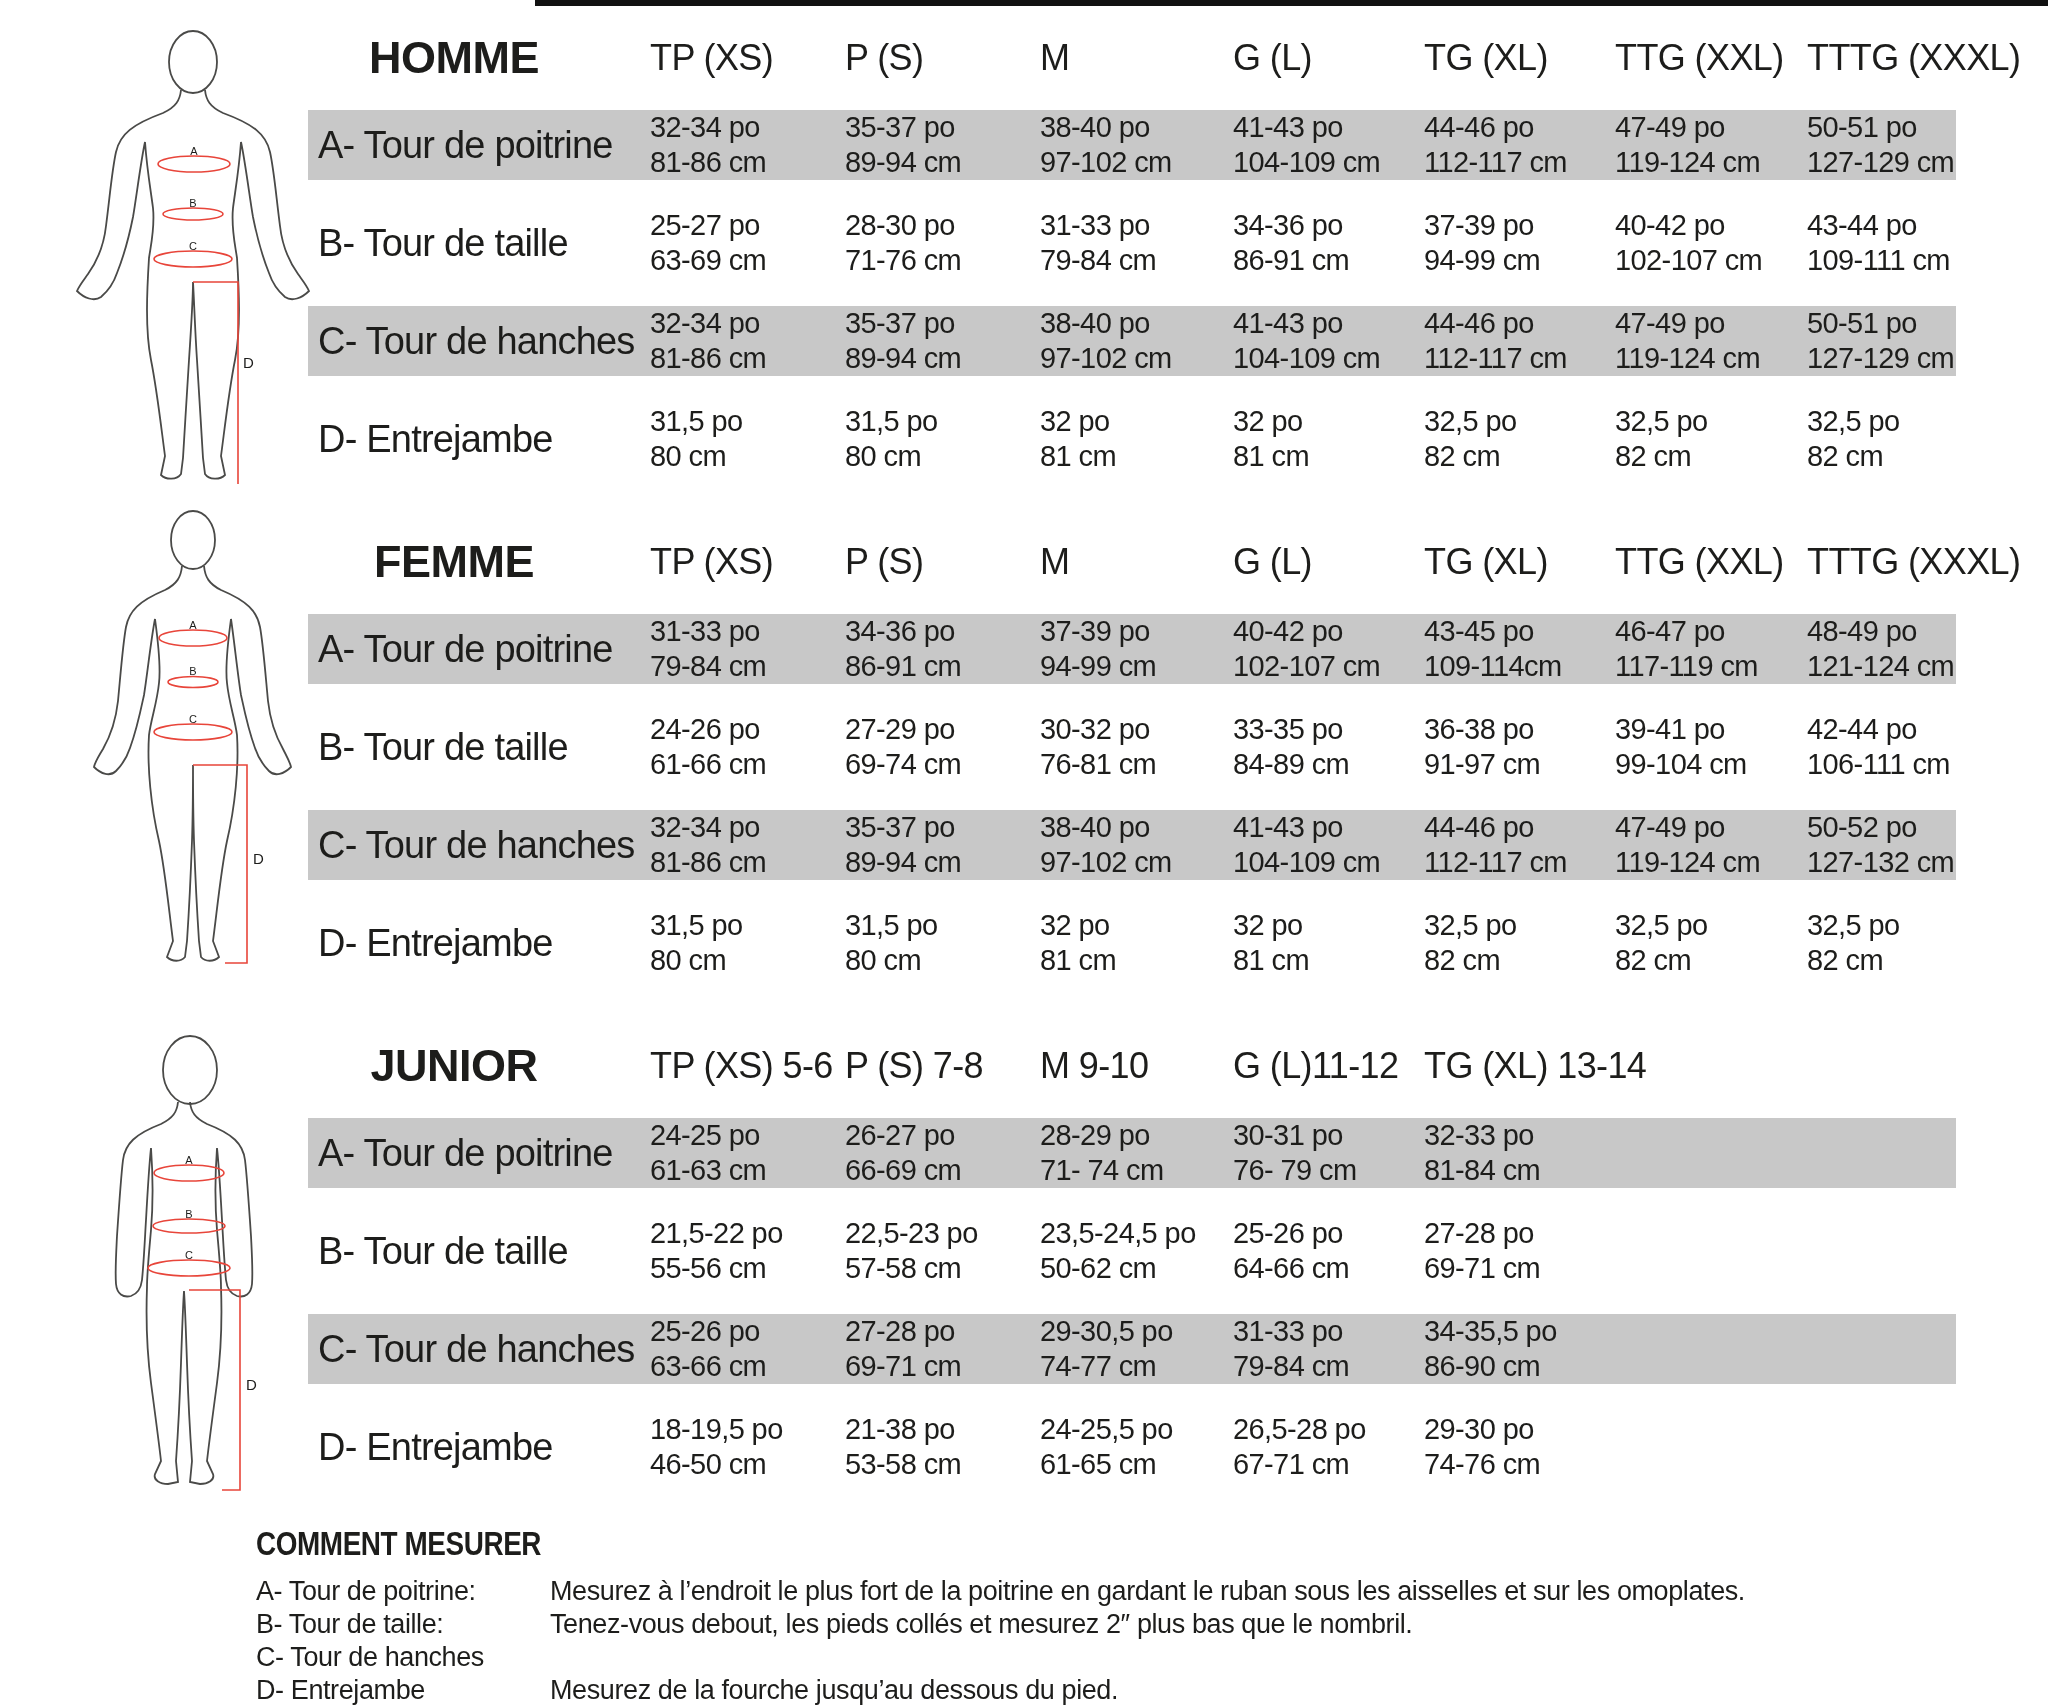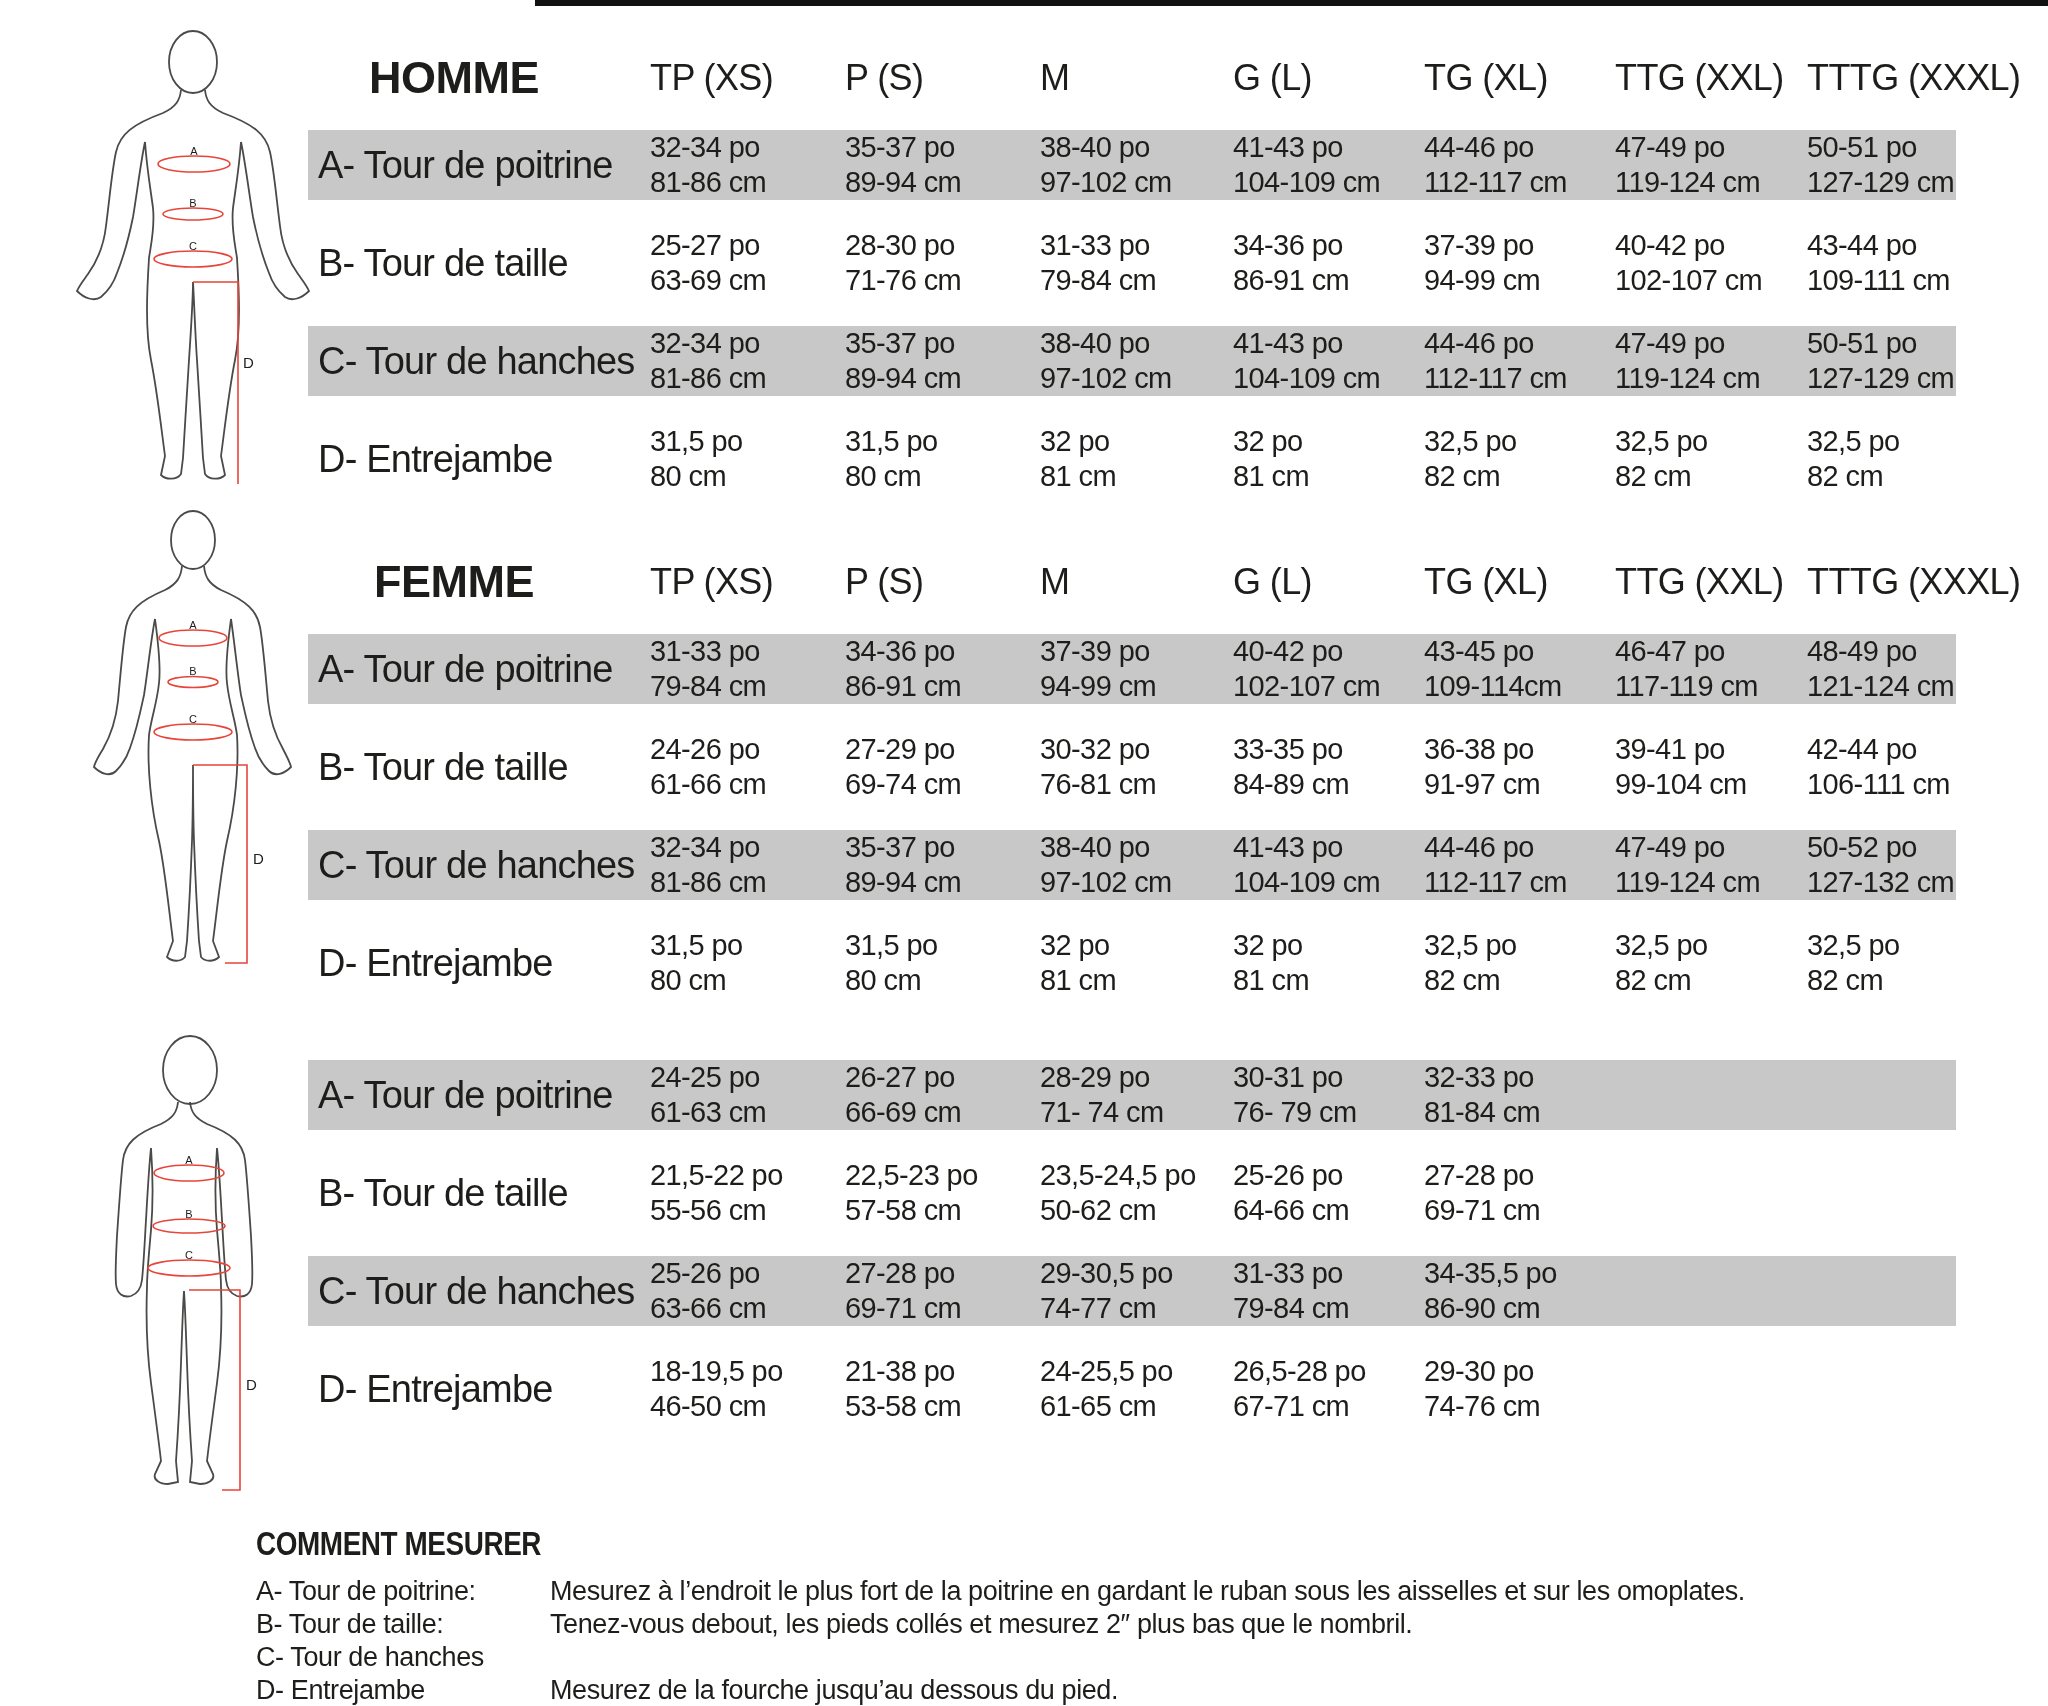--- a/index.html
+++ b/index.html
@@ -15,21 +15,21 @@
     width:2048px;height:1706px;
     background:#ffffff;
     font-family:"Liberation Sans",sans-serif;
     color:var(--text);
     overflow:hidden;
   }
   .topline{position:absolute;top:0;left:535px;right:0;height:6px;background:var(--rule);}
   .fig{position:absolute;}
   .fig text{font-family:"Liberation Sans",sans-serif;}
 
-  .tables{position:absolute;left:308px;top:52px;width:1648px;}
+  .tables{position:absolute;left:308px;top:32px;width:1648px;}
   .section{margin-bottom:62px;}
   .sec-row{
     display:grid;
     grid-template-columns:342px 195px 195px 193px 191px 191px 192px auto;
     align-items:center;
   }
   .sec-head{height:52px;margin-bottom:26px;}
   .sec-title{
     font-size:45px;font-weight:bold;letter-spacing:-0.5px;
     text-align:center;padding-right:50px;
@@ -422,20 +422,28 @@
             <span class="po">32,5 po</span>
             <span class="cm">82 cm</span>
           </div>
           <div class="cell">
             <span class="po">32,5 po</span>
             <span class="cm">82 cm</span>
           </div>
         </div>
       </div>
       <div class="section">
+        <div class="sec-row sec-head">
+          <div class="sec-title">JUNIOR</div>
+          <div class="col-head">TP (XS) 5-6</div>
+          <div class="col-head">P (S) 7-8</div>
+          <div class="col-head">M 9-10</div>
+          <div class="col-head">G (L)11-12</div>
+          <div class="col-head">TG (XL) 13-14</div>
+        </div>
         <div class="sec-row data-row shaded">
           <div class="row-label">A- Tour de poitrine</div>
           <div class="cell">
             <span class="po">24-25 po</span>
             <span class="cm">61-63 cm</span>
           </div>
           <div class="cell">
             <span class="po">26-27 po</span>
             <span class="cm">66-69 cm</span>
           </div>

